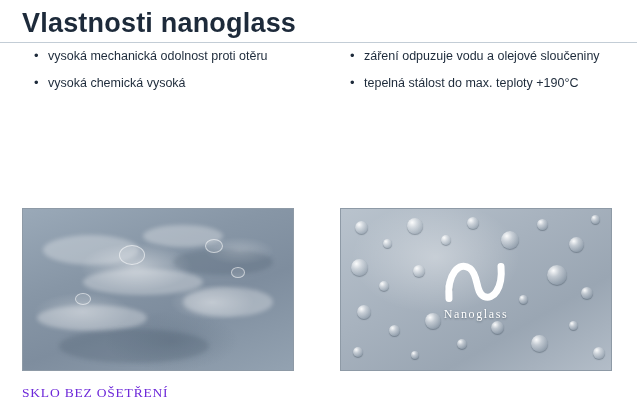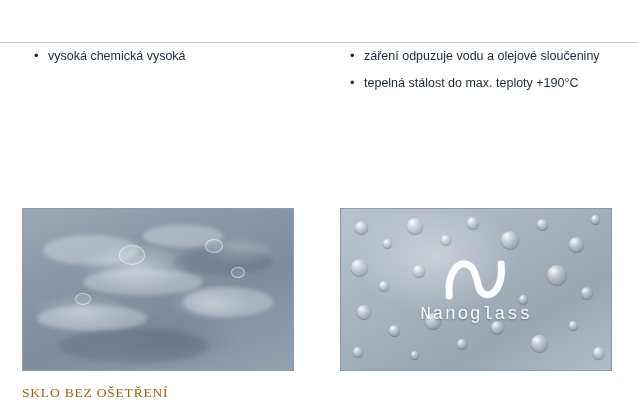--- a/index.html
+++ b/index.html
@@ -147,44 +147,46 @@
     text-align: center;
     color: #ffffff;
   }
   .logo-swoosh {
     width: 66px;
     height: 44px;
     margin: 0 auto 4px auto;
     display: block;
   }
   .logo-text {
-    font-size: 18px;
+    font-size: 12px;
     letter-spacing: 1.6px;
-    font-family: Liberation Mono, monospace;
+    font-family: Liberation Serif, serif;
     text-shadow: 0 1px 2px rgba(40,55,70,0.5);
   }
   .caption {
     margin-top: 14px;
     font-size: 13.5px;
     letter-spacing: 0.8px;
-    color: #a16207;
+    color: #6d28d9;
     font-family: "Liberation Serif", serif;
   }
 </style>
 </head>
 <body>
 
 <div class="slide">
 
+  <div class="title">Vlastnosti nanoglass</div>
   <div class="title-rule"></div>
 
   <div class="columns">
 
     <div class="col col-left">
       <ul class="bullets">
+        <li>vysoká mechanická odolnost proti otěru</li>
         <li>vysoká chemická vysoká</li>
       </ul>
     </div>
 
     <div class="col col-right">
       <ul class="bullets">
         <li>záření odpuzuje vodu a olejové sloučeniny</li>
         <li>tepelná stálost do max. teploty +190°C</li>
       </ul>
     </div>

